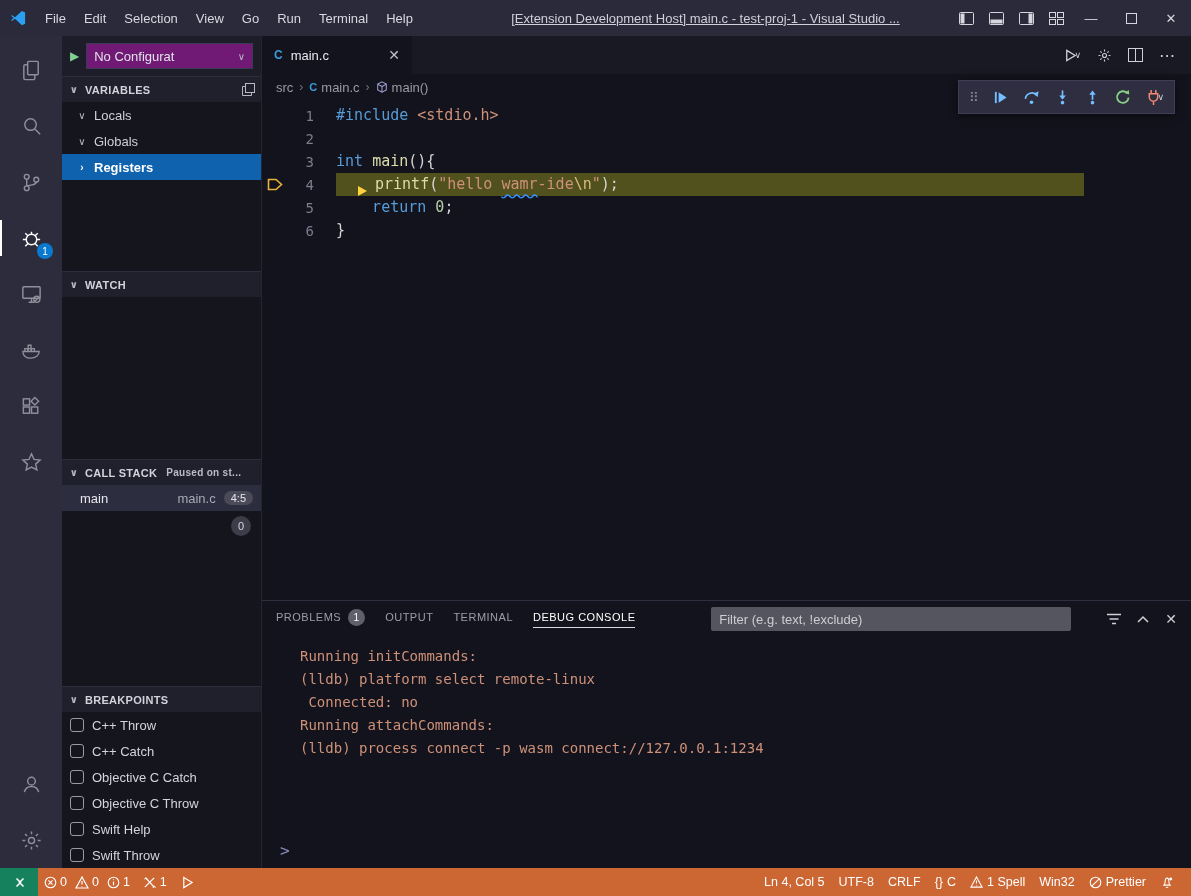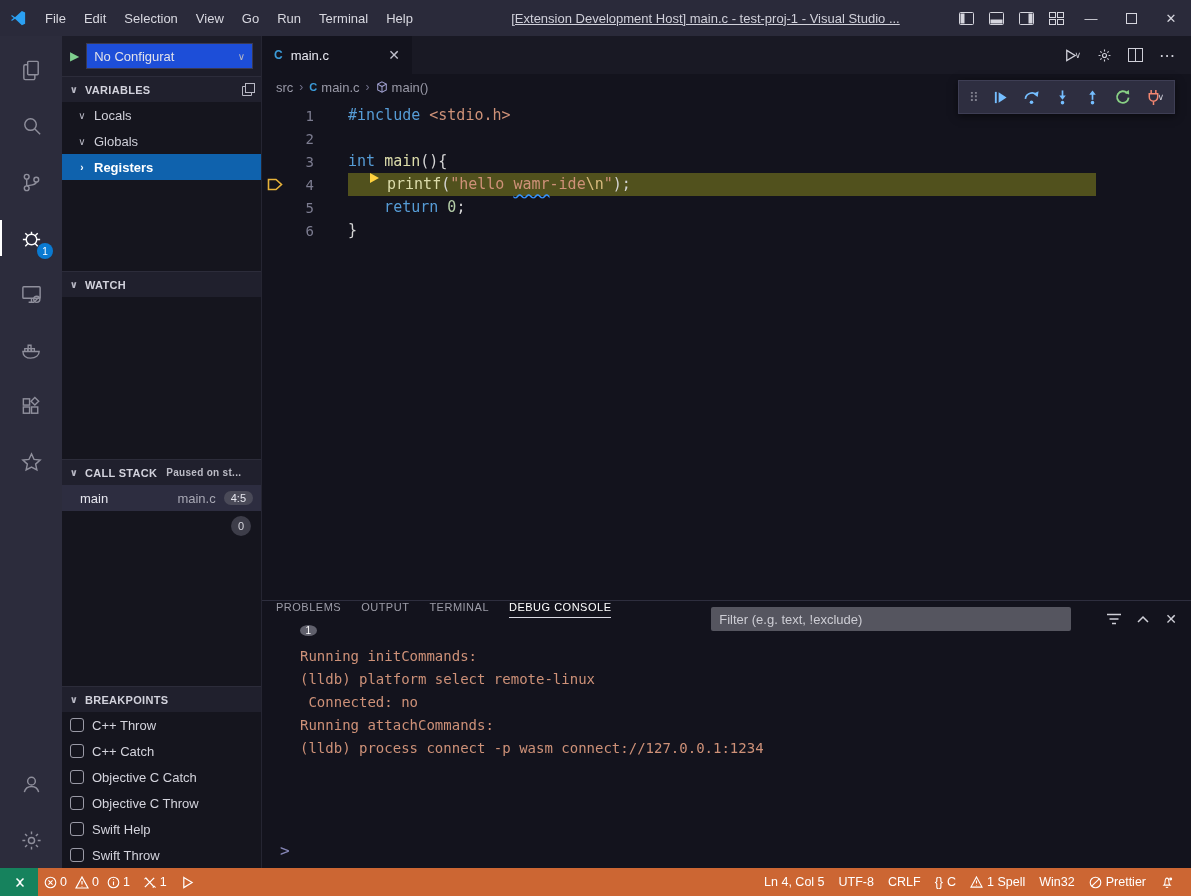--- a/index.html
+++ b/index.html
@@ -33,21 +33,21 @@
   .ab-item.active::before { content:""; position:absolute; left:0; top:10px; bottom:10px; width:2px; background:#ffffff; }
   .ab-badge { position:absolute; right:9px; bottom:7px; background:#0a7ad1; color:#fff;
     border-radius:50%; width:16px; height:16px; font-size:10px; display:flex; align-items:center; justify-content:center; }
   .ab-bottom { margin-top:auto; }
 
   
   #sidebar { position:absolute; left:62px; top:36px; width:200px; height:832px;
     background:#15151e; overflow:hidden; border-right:1px solid #252532; display:flex; flex-direction:column; }
   .cfg-row { height:40px; min-height:40px; background:#1d1d29; display:flex; align-items:center; padding:0 8px; gap:7px; }
   .play-tri { color:#7fcf8f; font-size:12px; }
-  .cfg-dd { flex:1; height:26px; background:#1d4ed8; border:1px solid #3a3a52; display:flex;
+  .cfg-dd { flex:1; height:26px; background:#701a75; border:1px solid #3a3a52; display:flex;
     align-items:center; justify-content:space-between; padding:0 7px; font-size:13px; color:#e2e2ea; cursor:pointer; }
   .dd-chev { color:#b8b8c4; font-size:10px; }
   .sec-h { height:26px; min-height:26px; display:flex; align-items:center; gap:5px; padding:0 6px;
     font-size:11px; font-weight:bold; letter-spacing:.3px; color:#d2d2dc; background:#20202d; border-top:1px solid #2c2c3a; cursor:pointer; }
   .chev { font-size:10px; color:#b8b8c4; width:12px; text-align:center; }
   .sec-filler { background:#15151e; }
   .tree-row { height:26px; min-height:26px; display:flex; align-items:center; gap:6px;
     padding-left:14px; font-size:13px; color:#cfcfd8; cursor:pointer; }
   .tree-row.sel { background:#0f62ad; color:#ffffff; font-weight:bold; }
   .hdr-icon { margin-left:auto; color:#b8b8c4; }
@@ -73,21 +73,21 @@
   .run-chev { font-size:9px; color:#cfcfd8; margin-left:-4px; }
   .breadcrumbs { height:26px; display:flex; align-items:center; gap:6px; padding:0 14px; font-size:13px; color:#9a9aa8; }
   .bc-sep { color:#70708a; font-size:12px; }
   .bc-item { display:flex; align-items:center; gap:4px; cursor:pointer; }
   .bc-c { color:#3b9cd9; font-weight:bold; font-size:11px; }
 
   .code { position:relative; font-family:"DejaVu Sans Mono",monospace; font-size:15px; padding-top:4px; }
   .cl { height:23px; display:flex; align-items:center; }
   .glyph { width:26px; height:23px; display:flex; align-items:center; justify-content:center; cursor:pointer; flex:0 0 auto; }
   .ln { width:26px; text-align:right; color:#7c7c90; font-size:14px; flex:0 0 auto; }
-  .ct { margin-left:34px; white-space:pre; line-height:23px; height:23px; display:flex; align-items:flex-start; }
+  .ct { margin-left:22px; white-space:pre; line-height:23px; height:23px; display:flex; align-items:flex-end; }
   .ct.hl { background:#51511d; width:748px; }
   .tok[data-c~="kw"]  { color:#569cd6; }
   .tok[data-c~="fn"]  { color:#dcdcaa; }
   .tok[data-c~="str"] { color:#ce9178; }
   .tok[data-c~="esc"] { color:#d7ba7d; }
   .tok[data-c~="num"] { color:#b5cea8; }
   .tok[data-c~="pl"]  { color:#d4d4d4; }
   .tok[data-c~="sq"]  { text-decoration-line:underline; text-decoration-style:wavy; text-decoration-color:#3794ff; text-underline-offset:4px; }
   .cur-arrow { width:0; height:0; border-left:9px solid #ffd23e; border-top:5.5px solid transparent;
     border-bottom:5.5px solid transparent; margin:0 8px 0 22px; flex:0 0 auto; }
@@ -97,21 +97,21 @@
     border:1px solid #3e3e54; box-shadow:0 2px 8px rgba(0,0,0,.55); display:flex; align-items:center;
     padding:0 10px; gap:15px; z-index:20; }
   .dt-grip { color:#80808e; font-size:13px; cursor:grab; }
   .dt-btn { display:flex; align-items:center; cursor:pointer; }
 
   
   #panel { position:absolute; left:262px; top:600px; width:929px; height:268px; background:#13131d;
     border-top:1px solid #2e2e3e; }
   .panel-h { height:36px; display:flex; align-items:center; padding:0 14px; gap:20px; }
   .ptab { font-size:11px; letter-spacing:.5px; color:#9d9da8; display:flex; align-items:center; gap:7px;
-    height:36px; cursor:pointer;flex-direction:column; }
+    height:36px; cursor:pointer; }
   .ptab-label { padding-bottom:4px; border-bottom:1px solid transparent; }
   .ptab.active { color:#ffffff; }
   .ptab.active .ptab-label { border-bottom-color:#d8d8e2; }
   .ptab-badge { background:#60606c; color:#fff; width:17px; height:17px; border-radius:50%;
     font-size:10px; display:flex; align-items:center; justify-content:center; margin-bottom:3px; }
   .panel-filter { margin-left:auto; width:360px; height:24px; background:#55555f; border:none;
     border-radius:2px; color:#e6e6ec; font-size:13px; padding:0 8px; outline:none; }
   .panel-filter::placeholder { color:#cdcdd4; }
   .panel-icons { display:flex; gap:16px; padding-left:16px; color:#d0d0d8; align-items:center; }
   .pi { cursor:pointer; font-size:14px; display:flex; align-items:center; }

